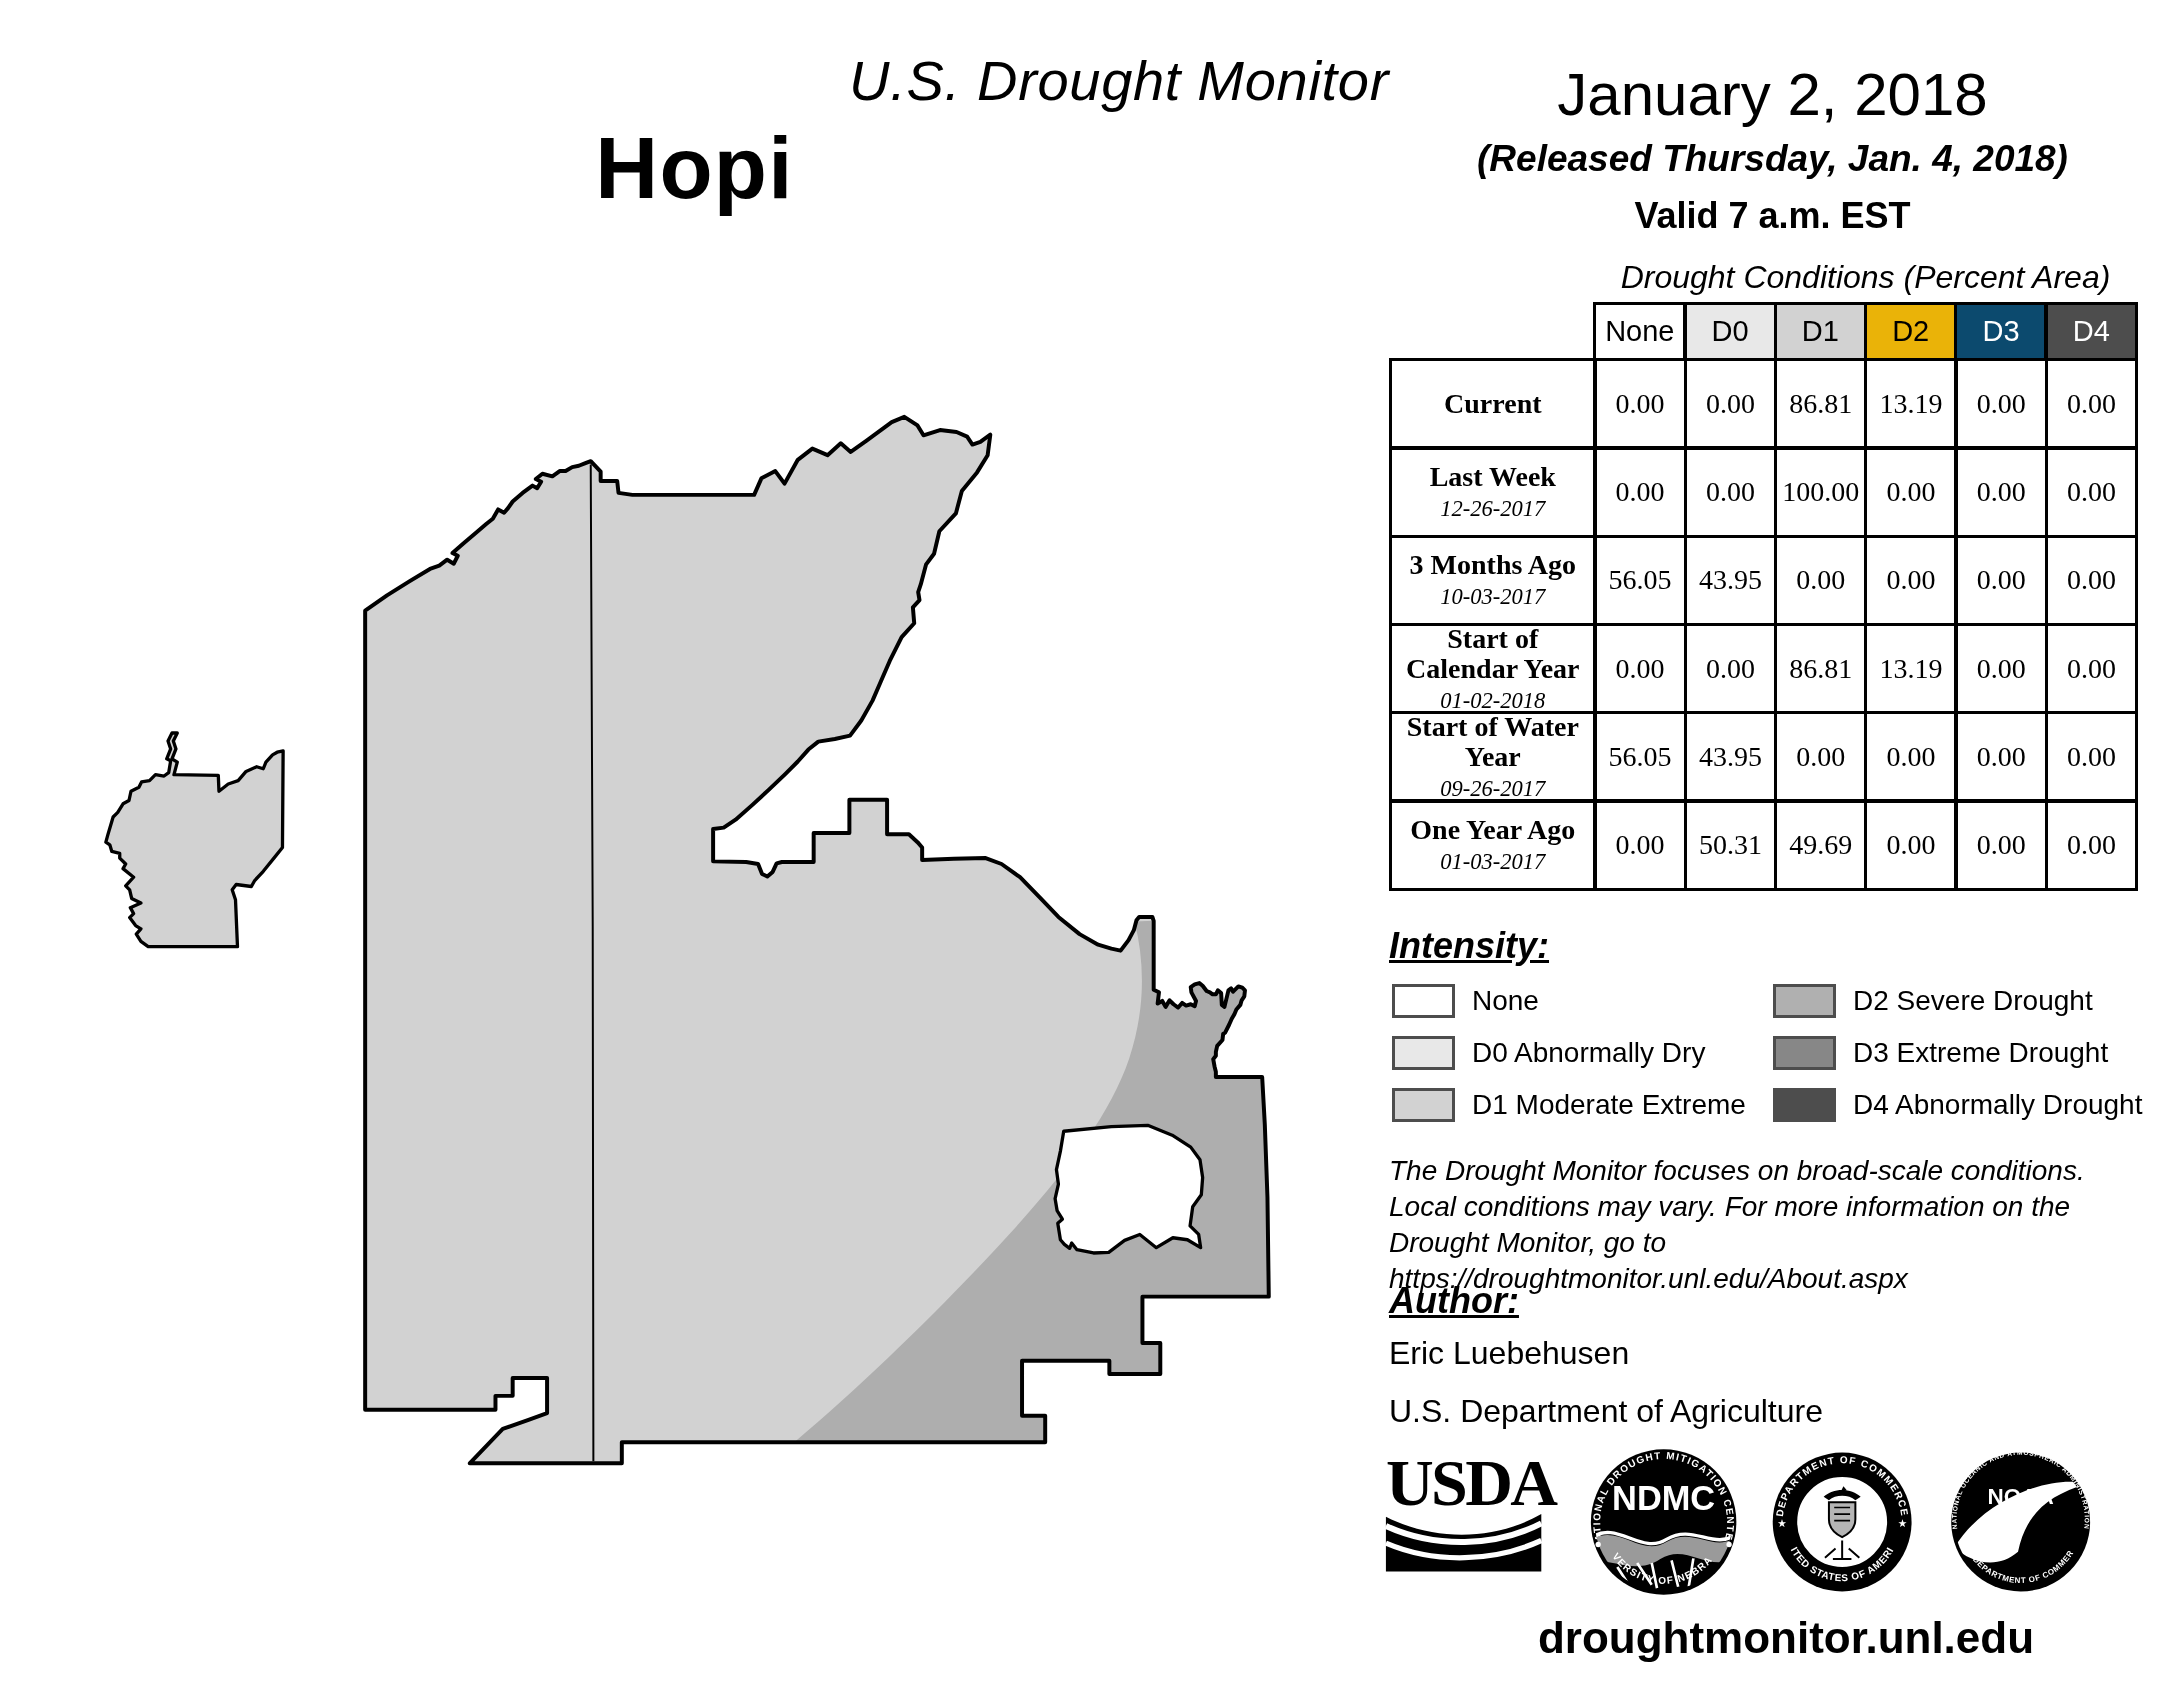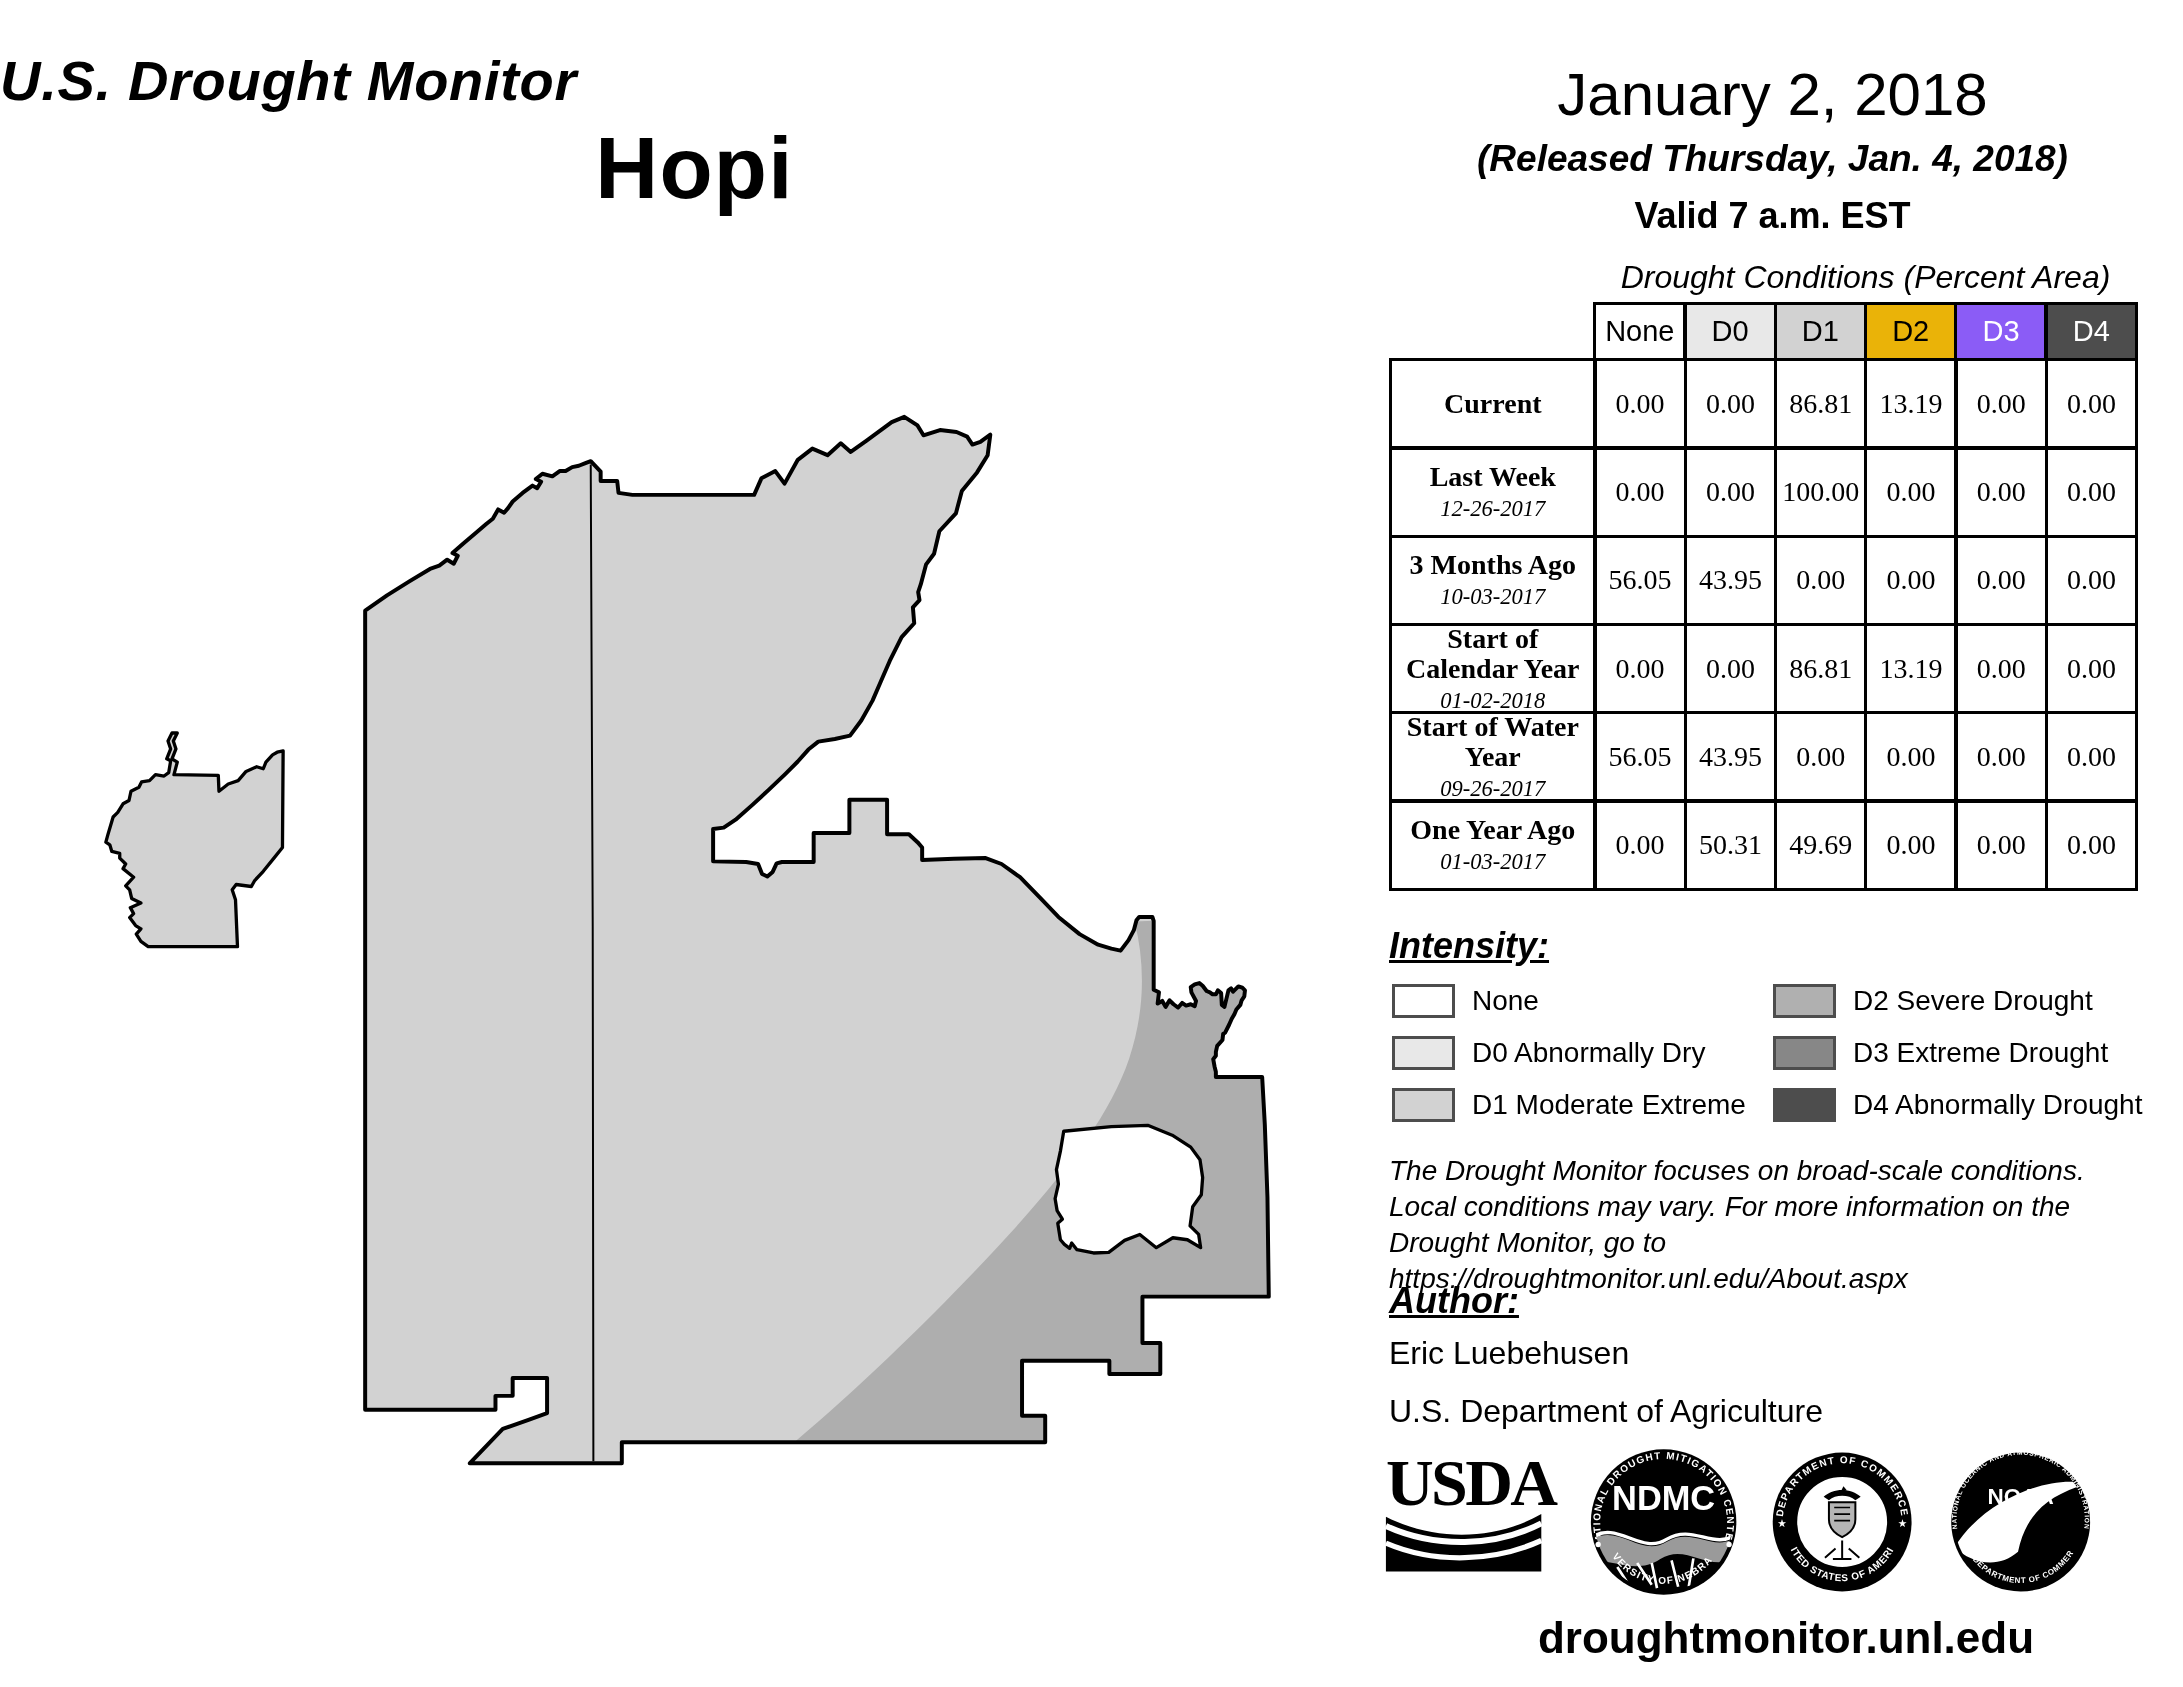--- a/index.html
+++ b/index.html
@@ -1,20 +1,20 @@
 <!DOCTYPE html>
 <html style="font-size:10.6px"><head>
 <meta charset="utf-8">
 <style>
   html,body{margin:0;padding:0;background:#fff;width:2183px;height:1687px;
     font-family:"Liberation Sans", sans-serif; color:#000; overflow:hidden;}
   .abs{position:absolute;}
   
-  #title1{left:0;top:48px;width:1389px;text-align:left;
-    font-size:56px;font-weight:bold;font-style:italic;letter-spacing:0.7px;}
+  #title1{left:0;top:48px;width:1389px;text-align:right;
+    font-size:56px;font-weight:normal;font-style:italic;letter-spacing:0.7px;}
   #title2{left:0;top:118px;width:1389px;text-align:center;
     font-size:87px;font-weight:bold;letter-spacing:1.3px;}
   
   #dateblock{left:1422px;top:60px;width:701px;text-align:center;}
   #date-main{font-size:60px;font-weight:normal;}
   #date-released{font-size:37px;font-weight:bold;font-style:italic;margin-top:9.3px;}
   #date-valid{font-size:36px;font-weight:bold;margin-top:14.6px;}
   
   #tbl-title{left:1601px;top:259px;width:529px;text-align:center;
     font-size:32px;font-style:italic;}
@@ -86,21 +86,21 @@
 </div>
 
 <div id="tbl-title" class="abs">Drought Conditions (Percent Area)</div>
 
 <div id="dm-table" class="abs">
   <div class="hdr-grid">
     <div class="hdr-cell hdr-none" style="background: rgb(255, 255, 255);">None</div>
     <div class="hdr-cell hdr-d0" style="background: rgb(232, 232, 232);">D0</div>
     <div class="hdr-cell hdr-d1" style="background: rgb(210, 210, 210);">D1</div>
     <div class="hdr-cell hdr-d2" style="background: #eab308;">D2</div>
-    <div class="hdr-cell hdr-d3" style="background: #8b5cf6;">D3</div>
+    <div class="hdr-cell hdr-d3" style="background: #0c4a6e;">D3</div>
     <div class="hdr-cell hdr-d4" style="background: rgb(77, 77, 77);">D4</div>
   </div>
   <div class="data-grid">
     <div class="cell">
       <div class="rowlabel">Current</div>
     </div>
     <div class="cell val">0.00</div>
     <div class="cell val">0.00</div>
     <div class="cell val">86.81</div>
     <div class="cell val">13.19</div>

